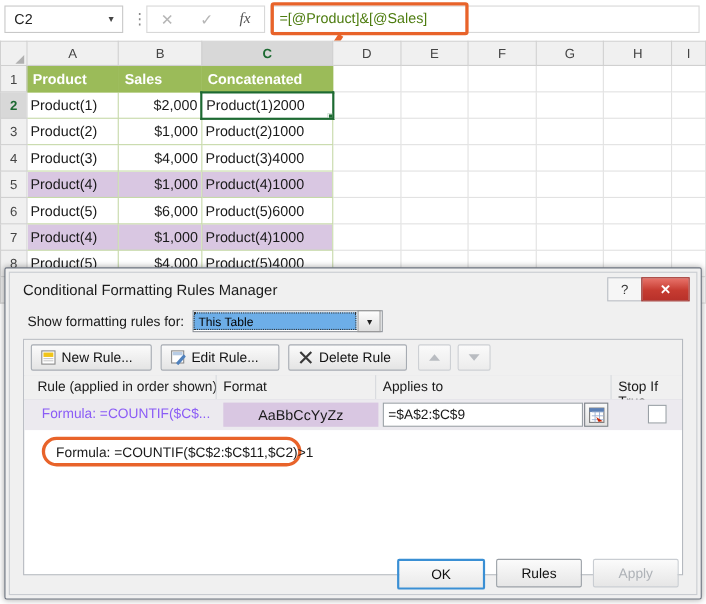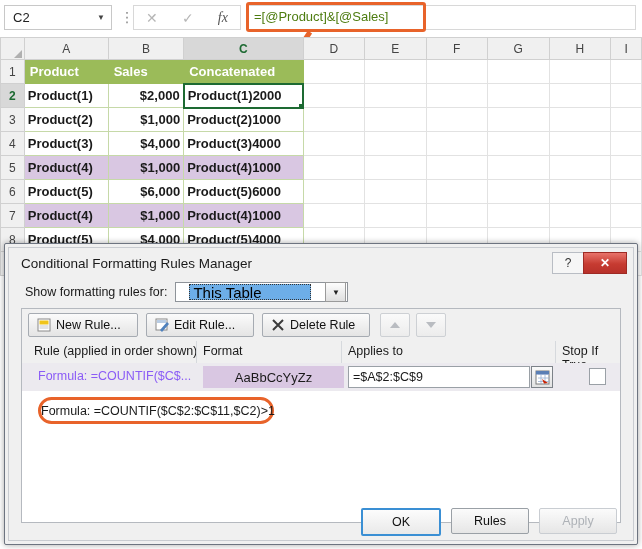--- a/index.html
+++ b/index.html
@@ -63,21 +63,21 @@
     width:0;height:0;border-left:8px solid transparent;border-bottom:8px solid #b0b0b0;
   }
   .rowhdr {
     width:22px; height:21px; background:#f0f0f0; border:1px solid #d0d0d0;
     font-size:12px; color:#444; text-align:center; font-weight:normal;
   }
   .rowhdr.active { color:#1d6a32; font-weight:bold; background:#d8d8d8; }
   .colhdr.active { color:#1d6a32; font-weight:bold; background:#d8d8d8; }
   .cell {
     height:21px; border:1px solid #c6d9a8; font-size:13px; color:#1a1a1a;
-    padding:0 3px; overflow:hidden; white-space:nowrap;font-weight:bold;
+    padding:0 3px; overflow:hidden; white-space:nowrap;
   }
   .cell.num { text-align:right; }
   .hdrcell {
     background:#9bbb59; color:#fff; font-weight:bold; border:1px solid #9bbb59;
     height:21px; font-size:13px; padding:0 5px; white-space:nowrap;
   }
   .rowalt .cell { background:#d9c7e2;margin-top:44px; }
   .cell.selected { border:2px solid #1d6a32; position:relative; }
   .selhandle {
     position:absolute; right:-3px; bottom:-3px; width:5px; height:5px;
@@ -111,22 +111,22 @@
   .dlg-body { position:absolute; left:0; top:30px; right:0; bottom:0; }
 
   .row-show { position:absolute; left:16px; top:4px; display:flex; align-items:center;justify-content:center; }
   .lbl { font-size:12.5px; color:#1a1a1a; }
   .combo {
     margin-left:8px; width:173px; height:20px; border:2px inset #b0b0b0;
     background:#fff; display:flex; align-items:center; box-sizing:border-box;
     border:1px solid #8e9399;
   }
   .combo .sel {
-    flex:1; height:16px; margin:13px; background:#6daee8; color:#000;
-    font-size:15px; padding-left:3px; line-height:16px;
+    flex:1; height:16px; margin:0; background:#6daee8; color:#000;
+    font-size:11px; padding-left:3px; line-height:16px;
     border:1px dotted #333; box-sizing:border-box;
   }
   .combo .arrow {
     width:19px; height:18px; margin:1px; border:1px solid #9a9a9a;
     background:linear-gradient(180deg,#fdfdfd,#dfdfdf);
     display:flex; align-items:center; justify-content:center; font-size:8px; color:#222;
   }
 
   .panel {
     position:absolute; left:12px; top:30px; right:12px; height:215px;
@@ -179,21 +179,21 @@
     position:absolute; left:567px; top:5px; width:17px; height:17px;
     border:1px solid #9aa0a6; background:#fff; box-sizing:border-box;
   }
 
   
   .anno {
     position:absolute; left:16px; top:88px; width:236px; height:27px;
     border:3px solid #e8632a; border-radius:14px; box-sizing:border-box;
     background:#fff; display:flex; align-items:center;
   }
-  .anno span { font-size:12.5px; color:#1a1a1a; padding-left:0; white-space:nowrap; }
+  .anno span { font-size:12.5px; color:#1a1a1a; padding-left:10px; white-space:nowrap; }
 
   .btnbar { position:absolute; left:0; right:12px; bottom:8px; height:24px; }
   .dbtn {
     position:absolute; top:0; width:76px; height:24px;
     border:1px solid #9aa0a6; border-radius:2px;
     background:linear-gradient(180deg,#fbfbfb,#e6e6e6);
     font-size:12.5px; color:#111;
     display:flex; align-items:center; justify-content:center;
   }
   .dbtn.primary { border:2px solid #3a8fd4; background:linear-gradient(180deg,#fcfcfc,#e9e9e9); }

